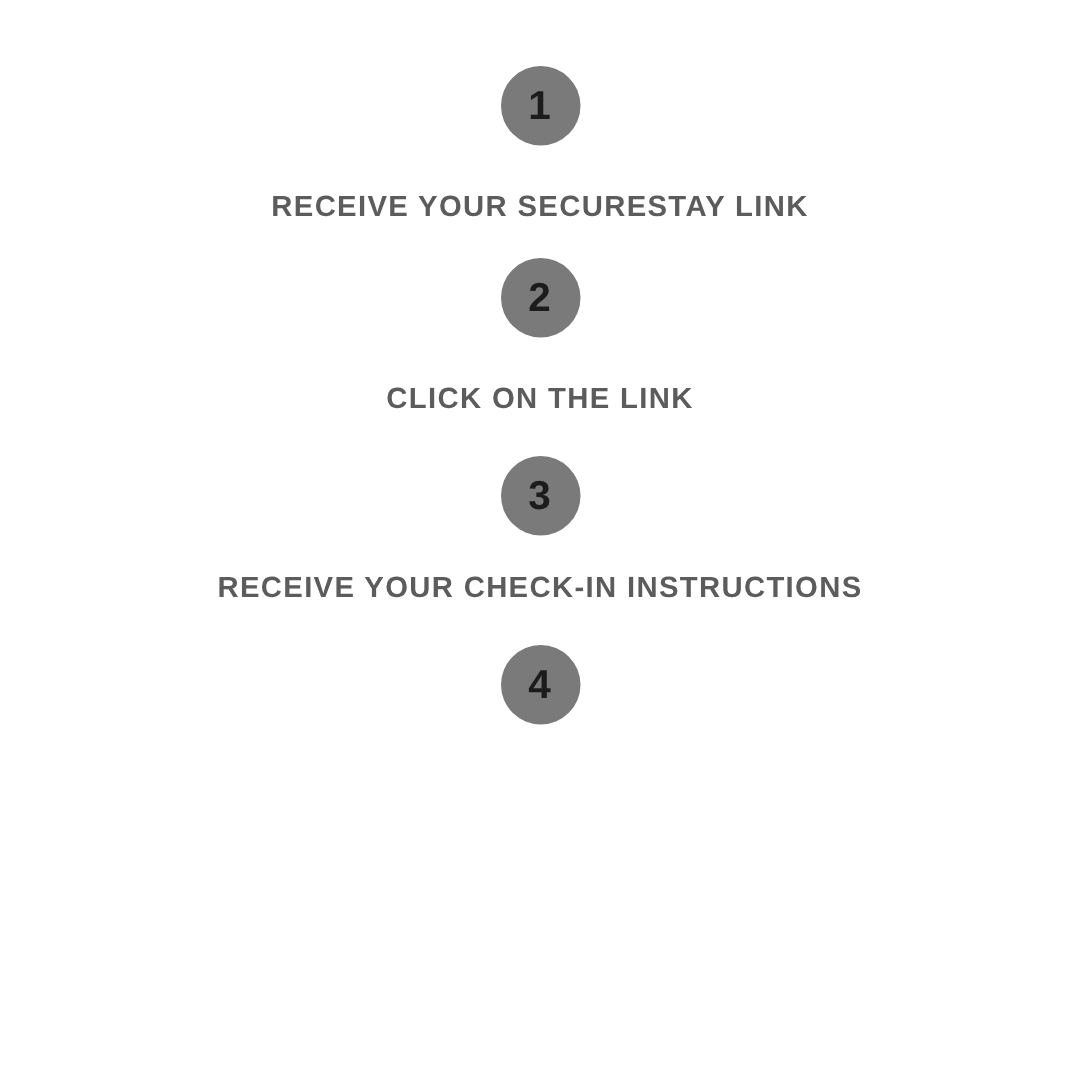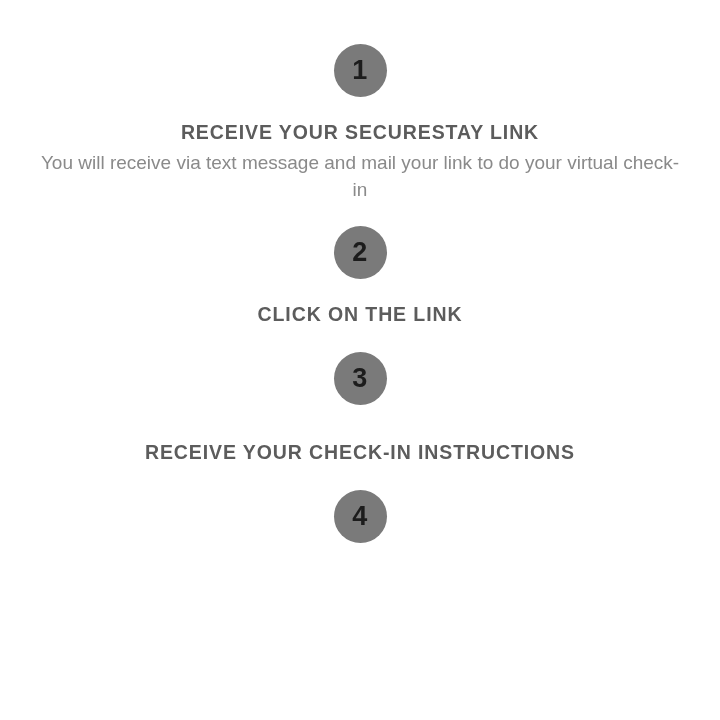--- a/index.html
+++ b/index.html
@@ -39,21 +39,21 @@
     color: #1c1c1c;
     display: flex;
     align-items: center;
     justify-content: center;
     font-size: 27px;
     font-weight: bold;
     letter-spacing: 0.5px;
     line-height: 1;
   }
   .step-title {
-    margin-top: 24px;
+    margin-top: 30px;
     font-size: 19.5px;
     font-weight: bold;
     letter-spacing: 0.9px;
     color: #5c5c5c;
     text-align: center;
     text-transform: uppercase;
   }
   .step-body {
     margin-top: 6px;
     font-size: 19px;
@@ -61,33 +61,32 @@
     text-align: center;
     line-height: 1.42;
     max-width: 650px;
     font-weight: 400;
   }
   .step-1 .badge { margin-bottom: 0; }
   .gap-1 { height: 22px; }
   .gap-2 { height: 26px; }
   .gap-3 { height: 26px; }
   .step-2 .step-title { }
-  .step-3 .step-title { margin-top: 36px; }
+  .step-3 .step-title { margin-top: 24px; }
   .step-4 { margin-top: 0; }
 </style>
 </head>
 <body>
 
 <div id="stage">
   <div class="steps">
 
     <div class="step step-1">
       <div class="badge">1</div>
       <div class="step-title">RECEIVE YOUR SECURESTAY LINK</div>
-      <div class="step-body">You will receive via text message and mail your  link to do your virtual check-in</div>
     </div>
 
     <div class="gap-1"></div>
 
     <div class="step step-2">
       <div class="badge">2</div>
       <div class="step-title">CLICK ON THE LINK</div>
     </div>
 
     <div class="gap-2"></div>

